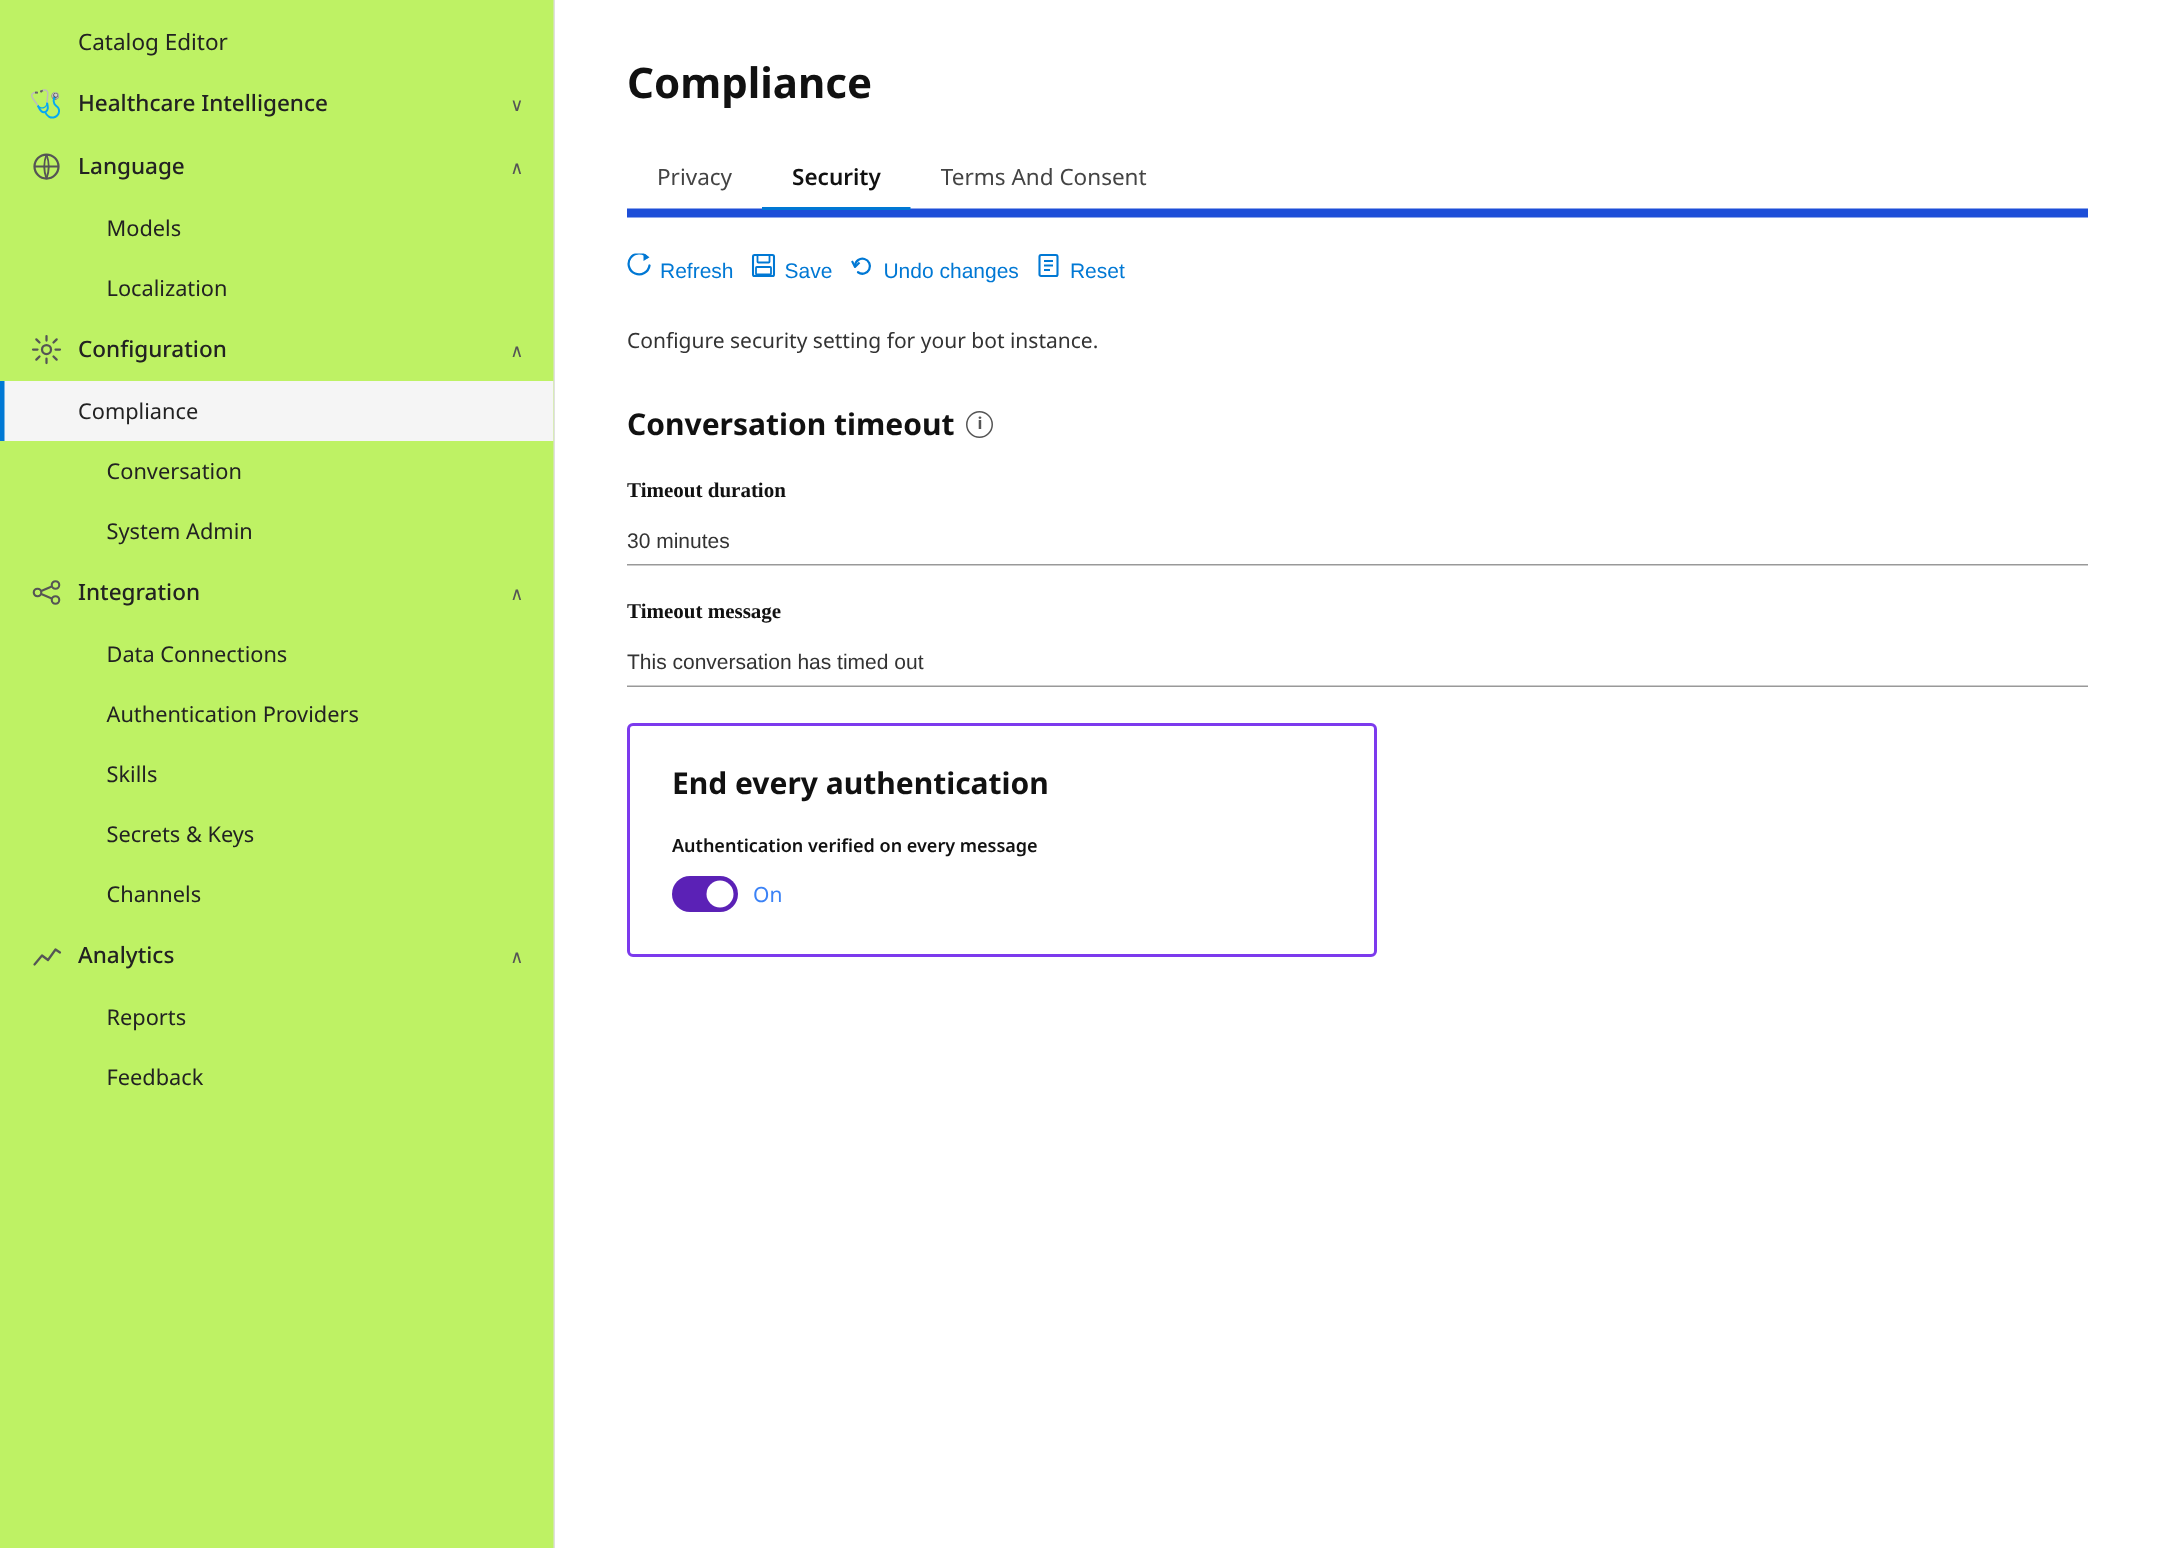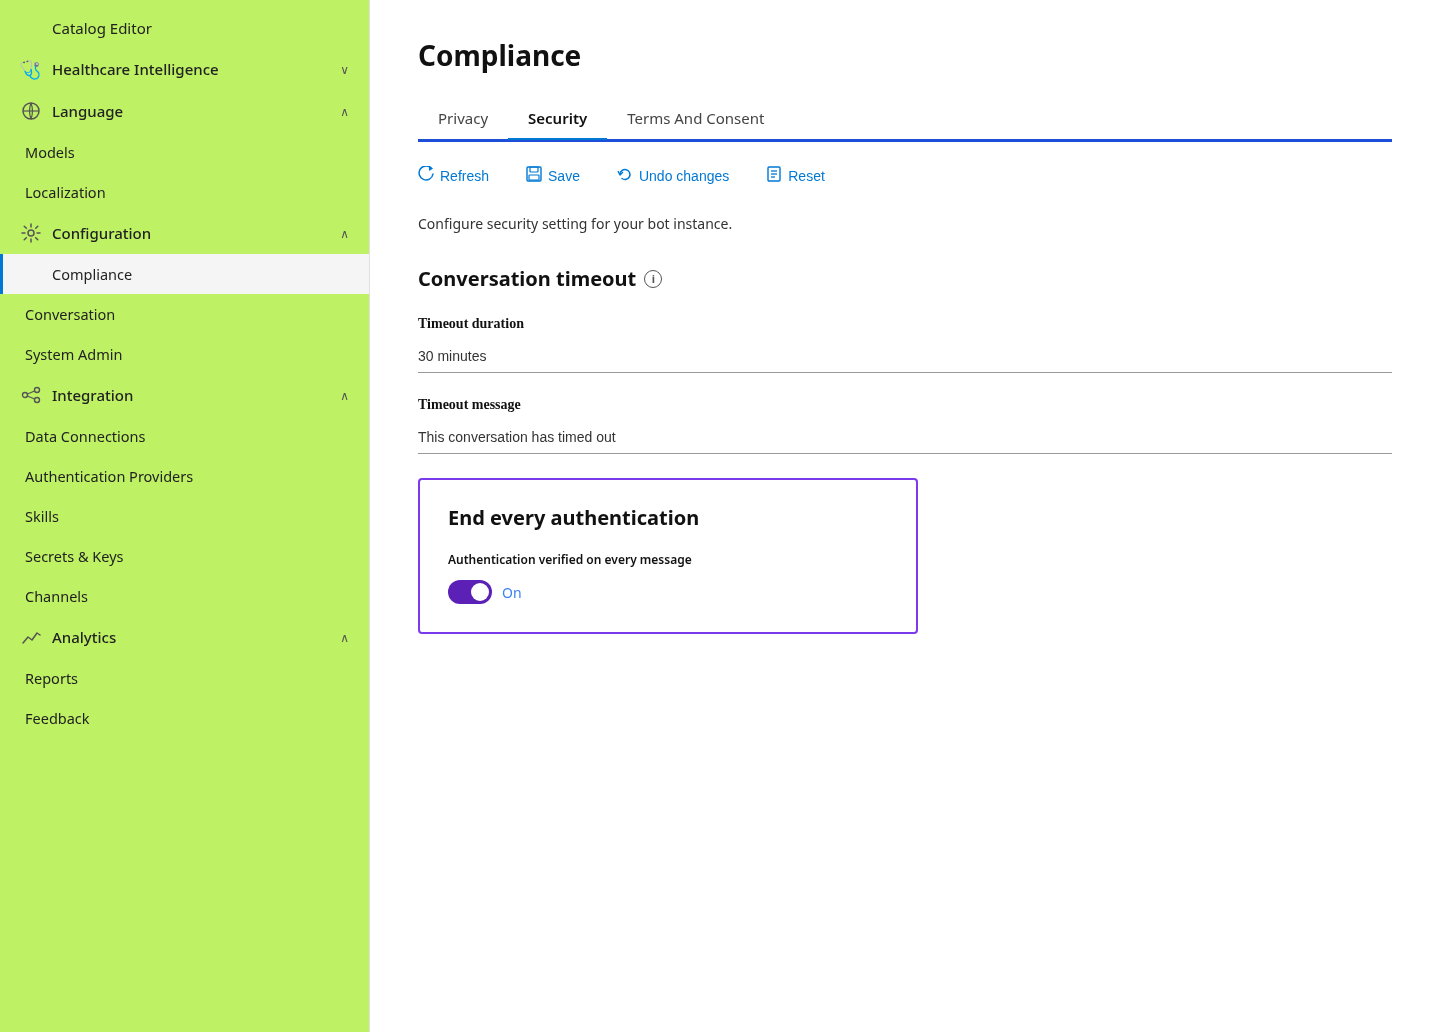--- a/index.html
+++ b/index.html
@@ -23,21 +23,21 @@
       color: #222;
       gap: 10px;
       user-select: none;
     }
     .sidebar-item.section-header {
       font-size: 15px;
       font-weight: 500;
       color: #222;
     }
     .sidebar-item.sub-item {
-      padding-left: 25px;
+      padding-left: 71px;
       font-size: 14.5px;
       font-weight: 400;
     }
     .sidebar-item.sub-item.active {
       border-left: 3px solid #0078d4;
       padding-left: 49px;
       color: #222;
       background: #f5f5f5;
     }
     .sidebar-icon {
@@ -74,41 +74,41 @@
       font-size: 28px;
       font-weight: 700;
       color: #111;
       margin-bottom: 24px;
     }
 
     
     .tabs {
       display: flex;
       gap: 0;
-      border-bottom: 3px solid #1d4ed8;
+      border-bottom: 6px solid #1d4ed8;
       margin-bottom: 20px;
     }
     .tab {
       padding: 10px 20px 10px 20px;
       font-size: 15px;
       color: #444;
       cursor: pointer;
       border-bottom: 2px solid transparent;
       margin-bottom: -1px;
     }
     .tab.active {
       color: #111;
       font-weight: 600;
       border-bottom: 2px solid #0078d4;
     }
 
     
     .toolbar {
       display: flex;
-      gap: 37px;
+      gap: 12px;
       align-items: center;
       margin-bottom: 24px;
     }
     .toolbar-btn {
       display: flex;
       align-items: center;
       gap: 6px;
       color: #0078d4;
       font-size: 14px;
       cursor: pointer;

